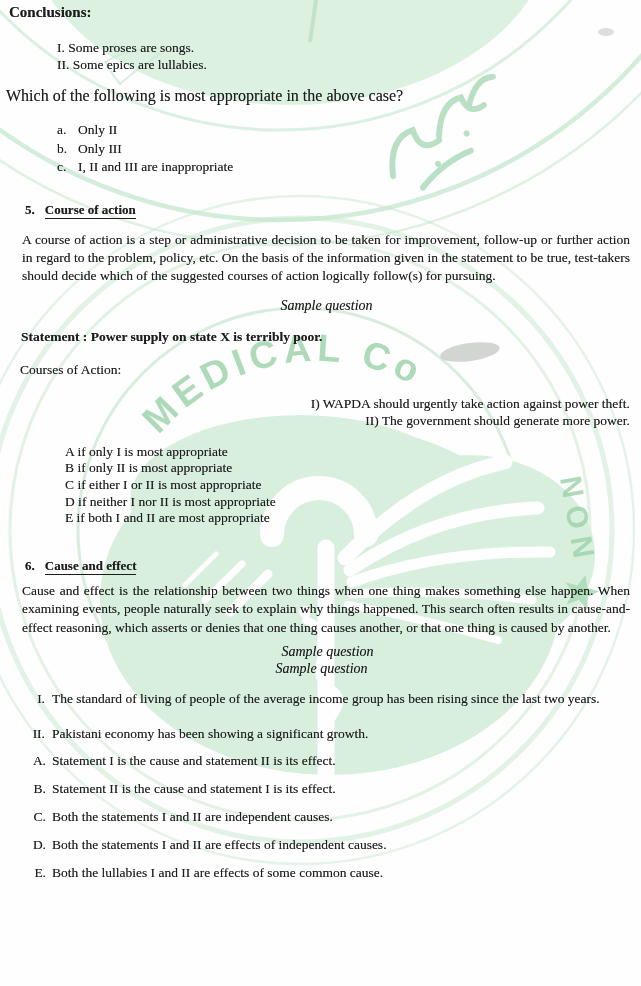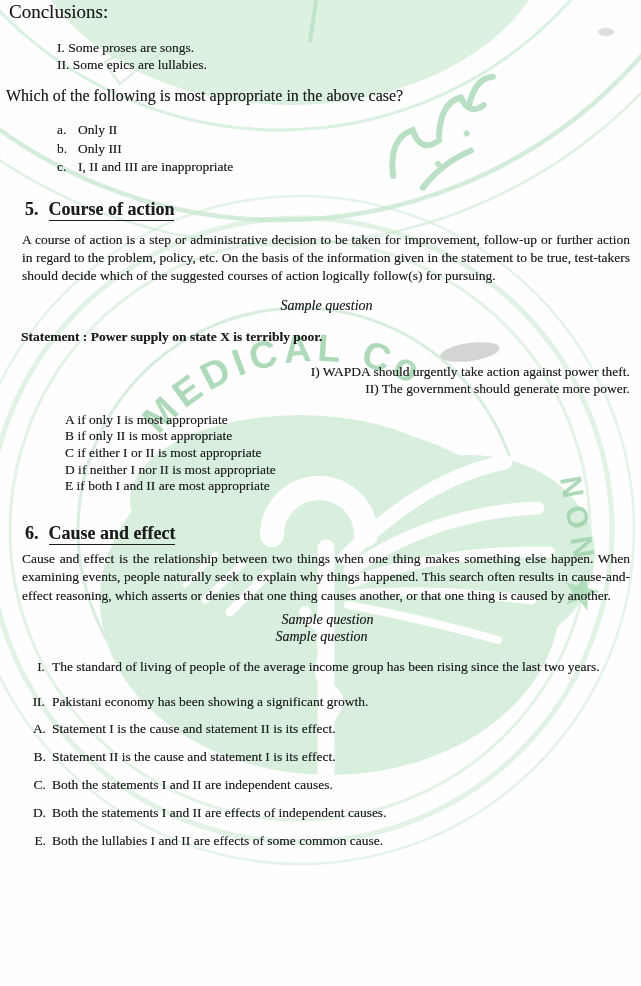--- a/index.html
+++ b/index.html
@@ -5,26 +5,26 @@
   html,body{margin:0;padding:0;background:#e9e9e9;}
   .page{
     position:relative;width:641px;height:986px;overflow:hidden;
     background:#fefefe;
     font-family:"Liberation Serif","DejaVu Serif",serif;
     color:#1d1d1d;font-size:13.5px;line-height:17px;
   }
   .wm{position:absolute;inset:0;pointer-events:none;}
   .content{position:relative;padding:3px 11px 0 6px;
     text-shadow:0 0 0.5px rgba(25,25,25,0.5);}
-  .h-conc{font-weight:400;font-size:19px;line-height:18px;padding-left:3px;}
+  .h-conc{font-weight:700;font-size:15px;line-height:18px;padding-left:3px;}
   .conc-list{margin:19px 0 0 0;padding:0 0 0 51px;list-style:none;line-height:16.5px;}
   .question{margin-top:14px;line-height:18px;font-size:16px;}
   .abc{margin-top:16px;padding-left:51px;line-height:18.5px;}
   .abc-letter{display:inline-block;width:21px;}
-  .sec-head{margin-top:23px;padding-left:19px;font-weight:700;font-size:18px;line-height:19px;}
+  .sec-head{margin-top:23px;padding-left:19px;font-weight:700;font-size:13px;line-height:19px;}
   .sec-head.six{margin-top:29px;}
   .sec-num{display:inline-block;margin-right:10px;}
   .sec-ttl{border-bottom:1.6px solid #1d1d1d;padding-bottom:1px;}
   .para{margin:12px 0 0 16px;text-align:justify;line-height:18.4px;}
   .para.six{margin-top:7px;}
   .sample{margin-top:11px;font-style:italic;font-size:14px;line-height:17px;padding-left:17px;text-align:center;}
   .sample.s1{margin-top:6px;padding-left:19px;}
   .sample.s2{margin-top:0;padding-left:7px;}
   .stmt-bold{margin-top:14px;font-weight:700;line-height:18px;padding-left:15px;}
   .courses-label{margin-top:15px;padding-left:14px;}
@@ -128,20 +128,21 @@
     <div class="sec-head">
       <span class="sec-num">5.</span><span class="sec-ttl">Course of action</span>
     </div>
 
     <p class="para">A course of action is a step or administrative decision to be taken for improvement, follow-up or further action in regard to the problem, policy, etc. On the basis of the information given in the statement to be true, test-takers should decide which of the suggested courses of action logically follow(s) for pursuing.</p>
 
     <div class="sample">Sample question</div>
 
     <div class="stmt-bold">Statement : Power supply on state X is terribly poor.</div>
 
+    <div class="courses-label">Courses of Action:</div>
 
     <div class="course-lines">
       <div>I) WAPDA should urgently take action against power theft.</div>
       <div>II) The government should generate more power.</div>
     </div>
 
     <div class="ans-lines">
       <div>A if only I is most appropriate</div>
       <div>B if only II is most appropriate</div>
       <div>C if either I or II is most appropriate</div>

